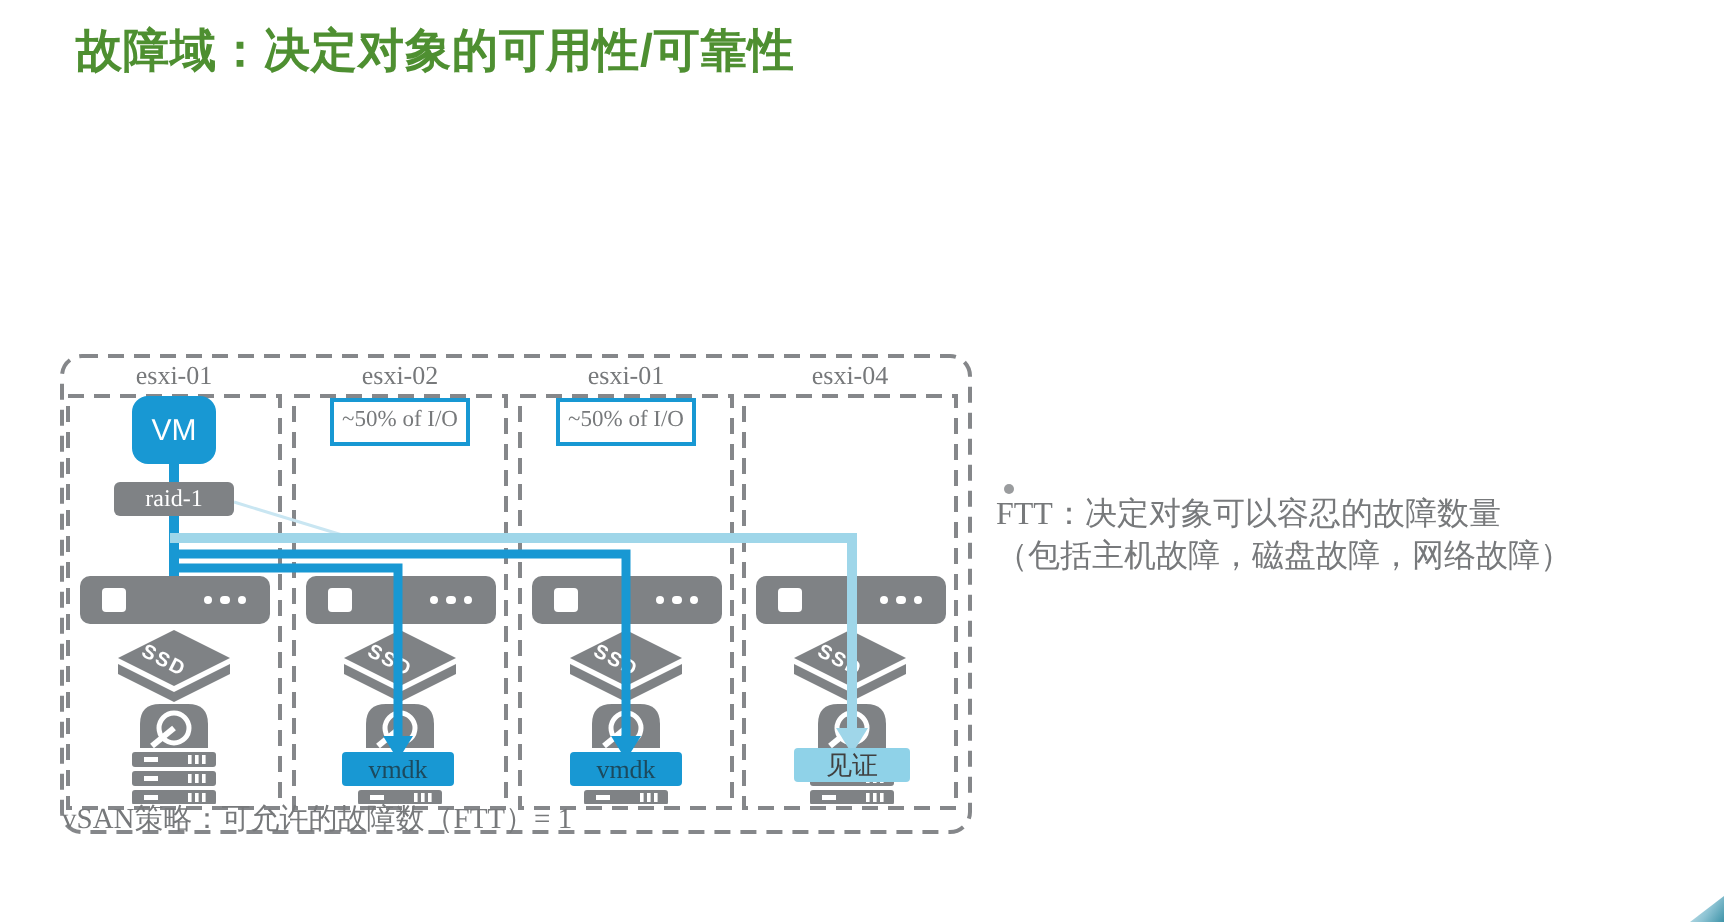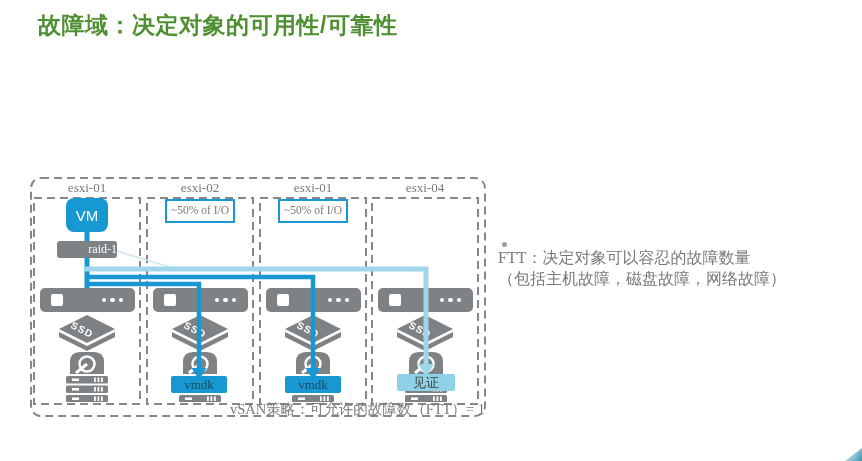--- a/index.html
+++ b/index.html
@@ -42,37 +42,37 @@
 
   .vm-icon {
     position:absolute; left:66px; top:198px; width:42px; height:34px; z-index:3;
     background:var(--vmware_blue); border-radius:8px;
     display:flex; align-items:center; justify-content:center;
     color:#fff; font-family:"Liberation Sans", sans-serif; font-weight:normal; font-size:15px;
   }
   .raid-label {
     position:absolute; left:57px; top:241px; width:60px; height:17px; z-index:3;
     background:var(--icon_gray); border-radius:3px; color:#fff;
-    font-size:12px; text-align:right; line-height:17px;
+    font-size:12px; text-align:center; line-height:17px;
   }
   .io-badge {
     position:absolute; top:199px; width:70px; height:24px; z-index:3;
     background:#fff; border:2.5px solid var(--vmware_blue);
     font-size:11.5px; color:var(--text_gray); text-align:center; line-height:19px;
   }
   .comp-badge {
     position:absolute; top:376px; width:56px; height:17px; z-index:3;
     border-radius:2px; font-size:13px; text-align:center; line-height:17px;
   }
   .comp-data    { background:var(--vmware_blue); color:#1c4a5e; }
   .comp-witness { top:374px; width:58px; background:var(--witness_fill); color:#404040; }
 
   .caption {
     position:absolute; left:31px; top:400px; width:454px; z-index:3;
-    text-align:right; font-size:14.5px; color:var(--text_gray);
+    text-align:left; font-size:14.5px; color:var(--text_gray);
   }
   .bullets { position:absolute; left:498px; top:233px; width:360px; z-index:3; }
   .bullet-row { display:flex; margin-bottom:14px;flex-direction:column; }
   .bullet-row .dot {
     flex:0 0 auto; width:5px; height:5px; border-radius:50%;
     background:#9a9c9e; margin:9px 12px 0 4px;
   }
   .bullet-row .lines { font-size:16px; line-height:21px; color:var(--text_gray); }
   .corner-tri {
     position:absolute; right:0; bottom:0; width:17px; height:13px; z-index:4;

